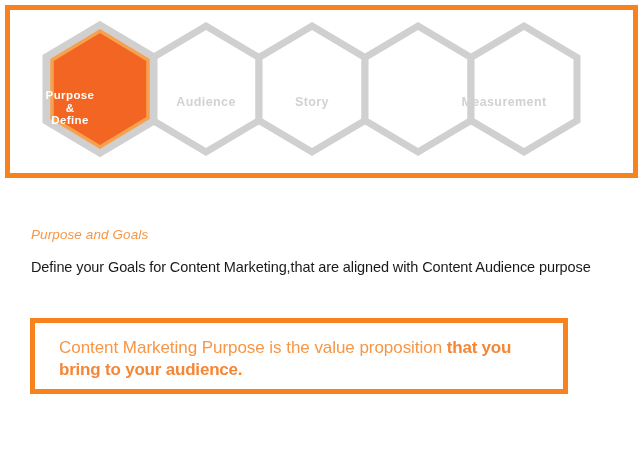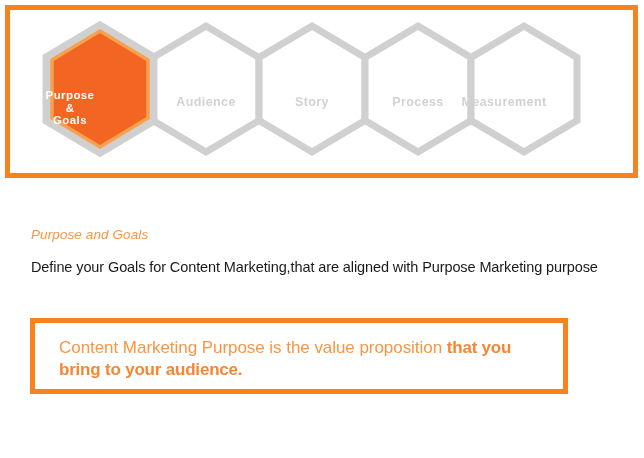--- a/index.html
+++ b/index.html
@@ -141,34 +141,33 @@
       </g>
 
       <g>
         <polygon points="60,6 113,37.5 113,100.5 60,132 7,100.5 7,37.5" fill="#F26522" stroke="#D0D0D0" stroke-width="9" stroke-linejoin="miter"></polygon>
         <polygon points="60,11 108,40 108,98 60,127 12,98 12,40" fill="#F26522" stroke="#F7A14E" stroke-width="3.5" stroke-linejoin="miter"></polygon>
       </g>
     </svg>
 
     <div class="hex-label active" style="left:30px; top:79px; width:60px;">
       <span>Purpose &amp;</span><br>
-      <span>Goals</span>
+      <span>Define</span>
     </div>
 
     <div class="hex-label inactive" style="left:141px; top:85px; width:110px;">Audience</div>
 
     <div class="hex-label inactive" style="left:247px; top:85px; width:110px;">Story</div>
 
-    <div class="hex-label inactive" style="left:353px; top:85px; width:110px;">Process</div>
 
     <div class="hex-label inactive" style="left:433px; top:85px; width:122px;">Measurement</div>
 
   </div>
 </div>
 
 <div class="section-kicker">Purpose and Goals</div>
-<div class="section-body">Define your Goals for Content Marketing,that are aligned with Purpose Marketing purpose</div>
+<div class="section-body">Define your Goals for Content Marketing,that are aligned with Content Audience purpose</div>
 
 <div class="callout">
   <div class="callout-text">
     <span class="lead">Content Marketing Purpose is the value proposition </span><span class="emph">that you bring to your audience.</span>
   </div>
 </div>
 
 </body></html>

